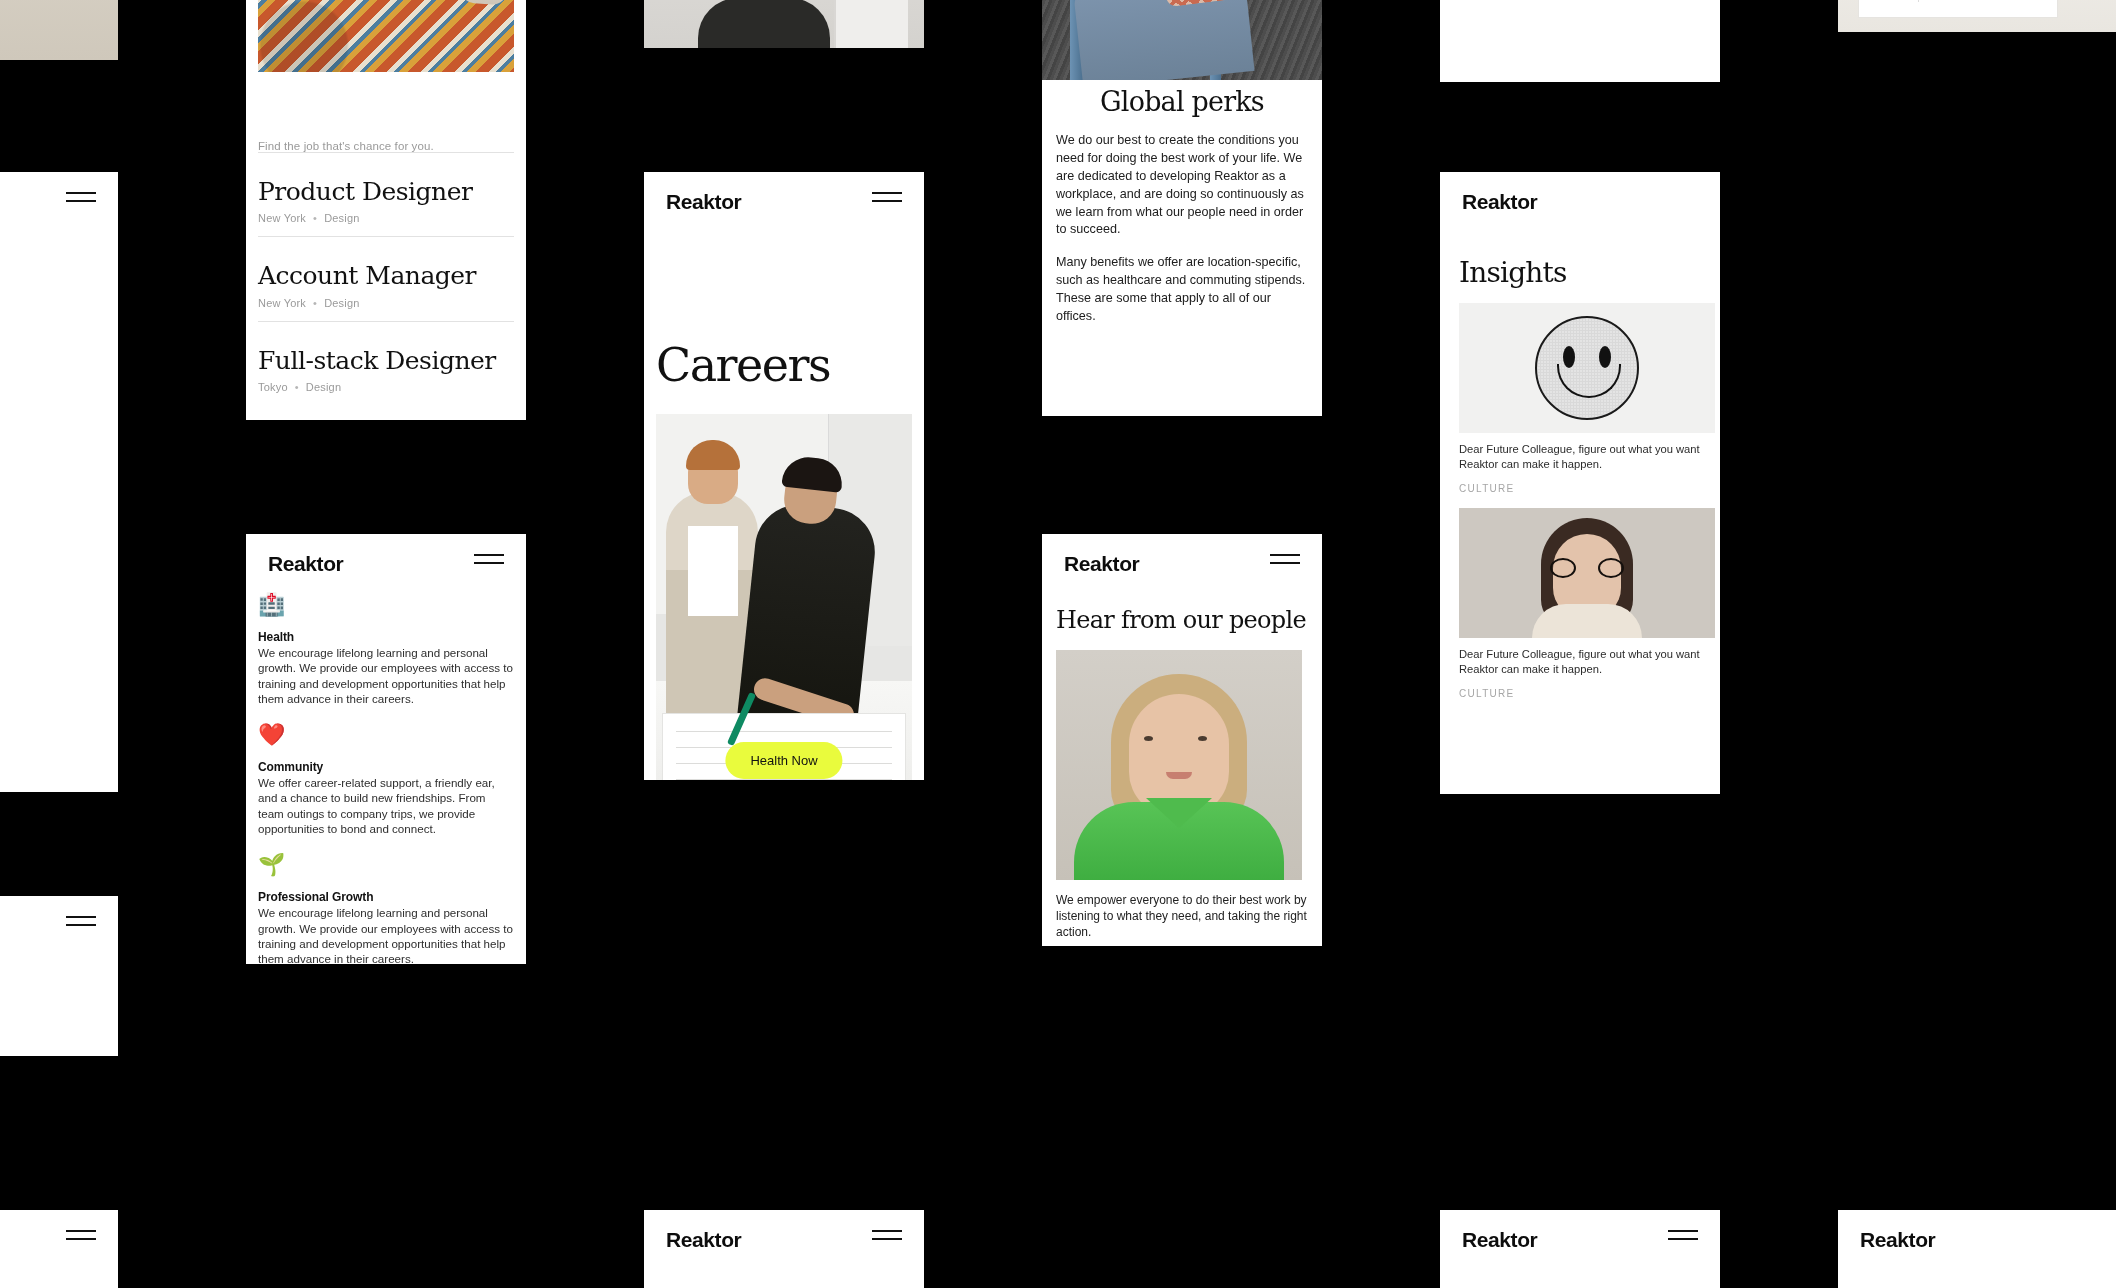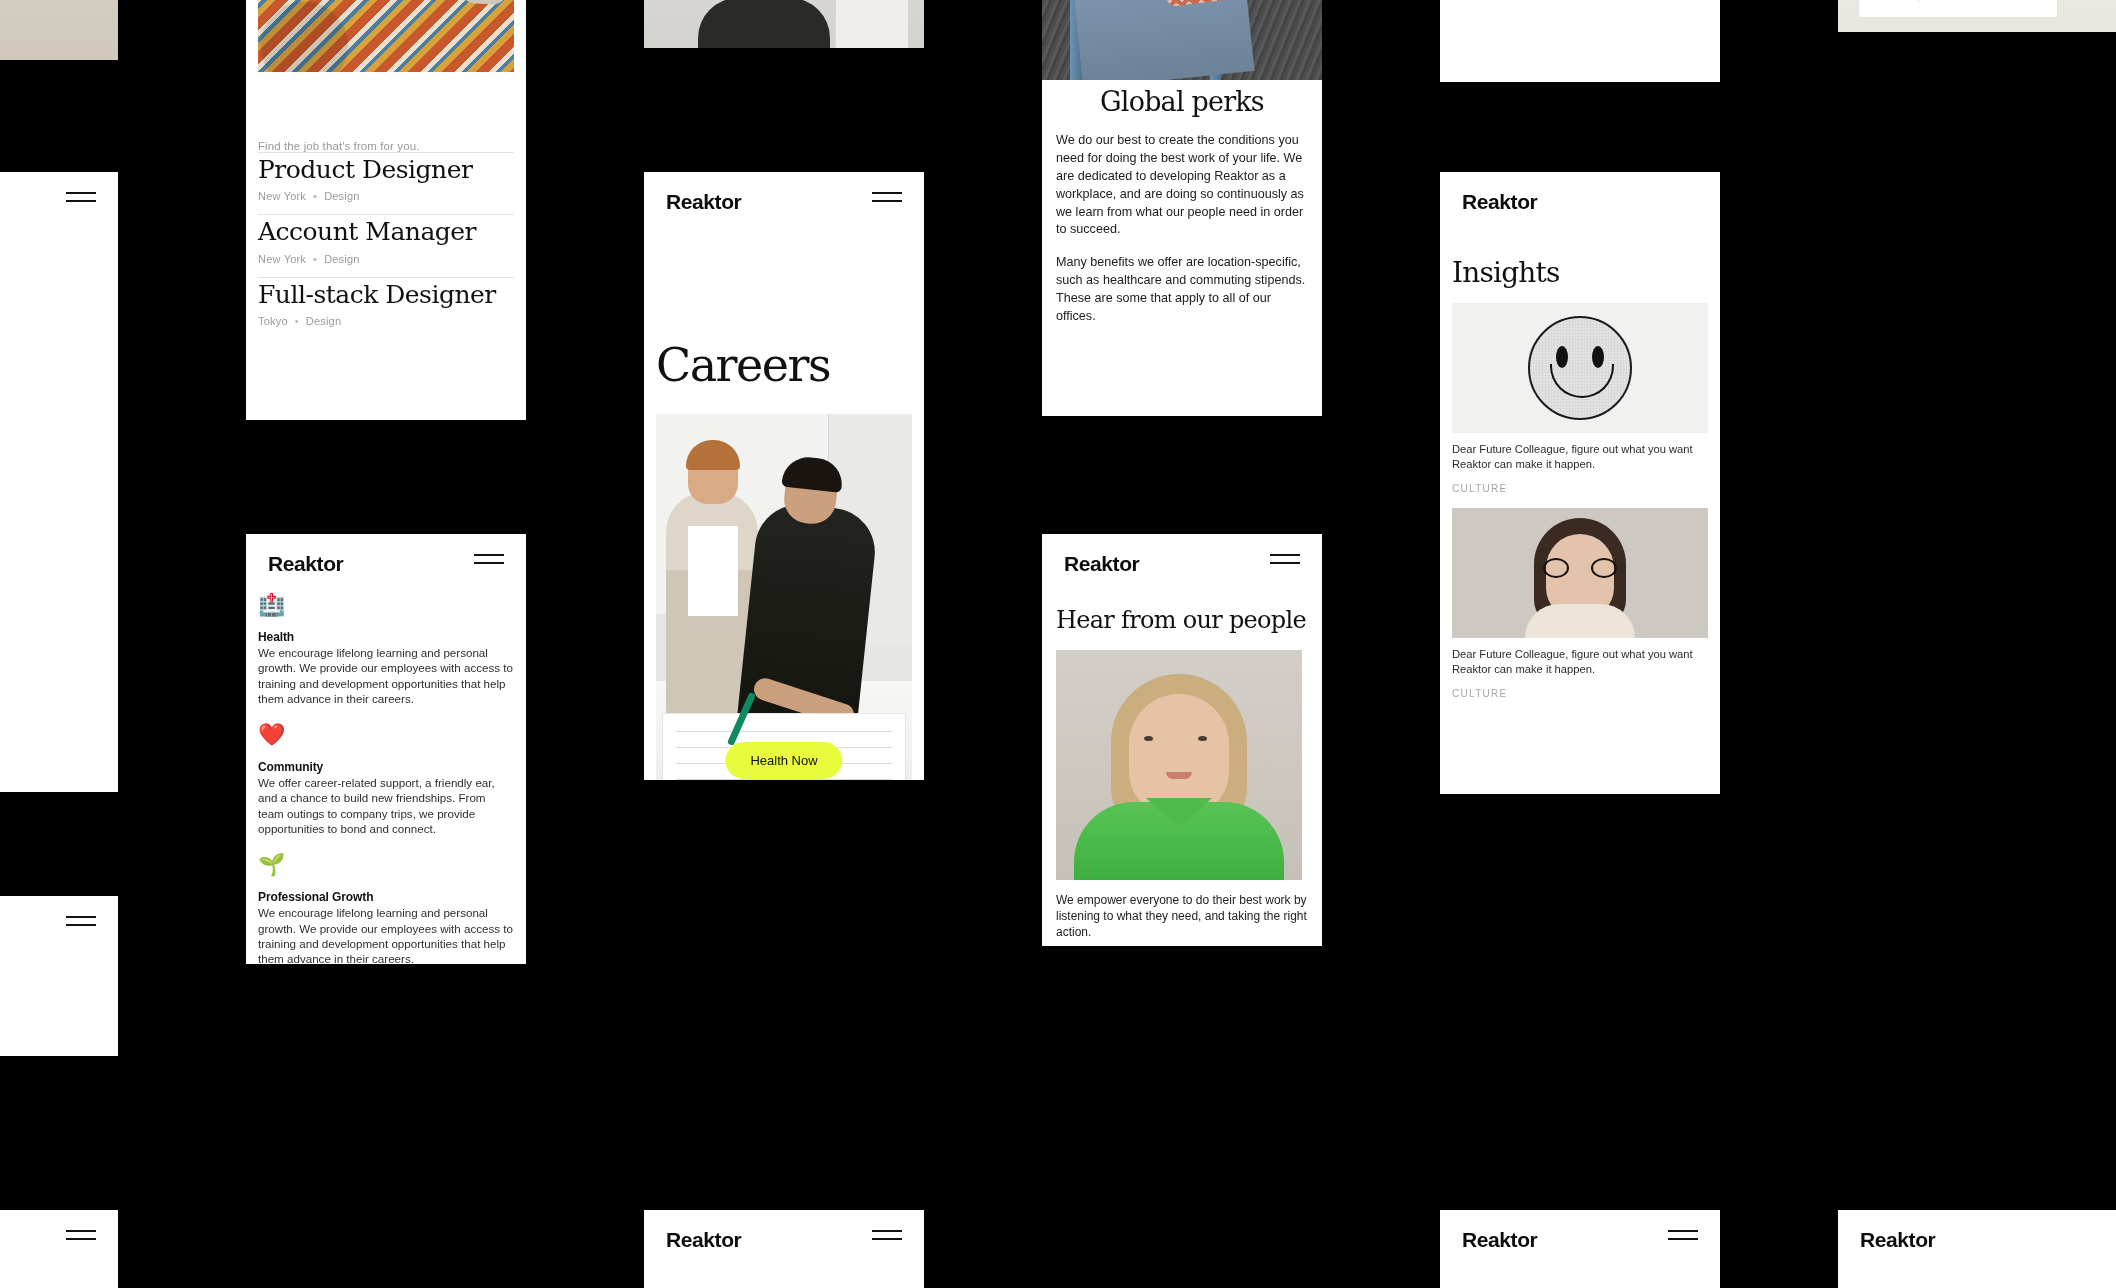--- a/index.html
+++ b/index.html
@@ -74,21 +74,21 @@
     position:absolute; left:12px; bottom:0; width:142px; height:24px; background:#fff;
   }
 
   #jobs-card .body { padding:0 12px; }
   .lead {
     font-size:11.5px; color:#9a9a9a; letter-spacing:.1px;
     margin-top:44px;
   }
   .job {
     border-top:1px solid #e2e2e2;
-    padding:4px 0 12px 0;
+    padding:26px 0 12px 0;
   }
   .job-title { font-size:25px; line-height:1.05; }
   .job-meta {
     margin-top:7px; font-size:11px; color:#9a9a9a; letter-spacing:.2px;
   }
   .job-meta .dot { display:inline-block; margin:0 7px; color:#b5b5b5; }
 
   
   #benefits-card { left:246px; top:534px; width:280px; height:430px; }
   #benefits-card .body { padding:0 12px; }
@@ -179,21 +179,21 @@
   .pr-mouth { position:absolute; left:50%; transform:translateX(-50%); top:122px; width:26px; height:7px;
               background:#c77f70; border-radius:0 0 14px 14px; }
   .pr-body { position:absolute; left:50%; transform:translateX(-50%); bottom:0; width:210px; height:78px;
              background:linear-gradient(#58c456,#3fae41); border-radius:60px 60px 0 0; }
   .pr-collar { position:absolute; left:50%; transform:translateX(-50%); bottom:52px; width:66px; height:30px;
                background:#4fbb4d; clip-path:polygon(0 0,100% 0,50% 100%); }
   #people-card .quote { font-size:12px; line-height:1.35; color:#222; margin-top:12px; }
 
   
   #insights-card { left:1440px; top:172px; width:280px; height:622px; }
-  #insights-card .body { padding:0 12px; }
+  #insights-card .body { padding:0 19px; }
   #insights-card h2 { font-size:28px; margin-top:30px; letter-spacing:-.8px; }
   .insight { margin-top:14px; }
   .insight-media { width:256px; height:130px; background:#f1f1f0; position:relative; overflow:hidden; }
   .smiley { position:absolute; left:50%; top:50%; transform:translate(-50%,-50%); width:104px; height:104px;
             border:2px solid #1a1a1a; border-radius:50%;
             background:
               repeating-linear-gradient(0deg,#d9d9d9 0 1px,transparent 1px 3px),
               repeating-linear-gradient(90deg,#d9d9d9 0 1px,transparent 1px 3px),
               #e4e4e4; }
   .smiley .eye { position:absolute; top:28px; width:12px; height:22px; background:#111; border-radius:50%; }
@@ -280,21 +280,21 @@
       <div class="tm-body"></div>
     </div>
   </div>
 
   <div class="screen" id="jobs-card">
     <div class="hero-wrap">
       <div class="rug"></div>
       <div class="rug-notch"></div>
     </div>
     <div class="body">
-      <div class="lead">Find the job that's from for you.</div>
+      <div class="lead">Find the job that's chance for you.</div>
 
       <div class="job">
         <div class="display job-title">Product Designer</div>
         <div class="job-meta">
           <span>New York</span><span class="dot">•</span><span>Design</span>
         </div>
       </div>
 
       <div class="job">
         <div class="display job-title">Account Manager</div>

